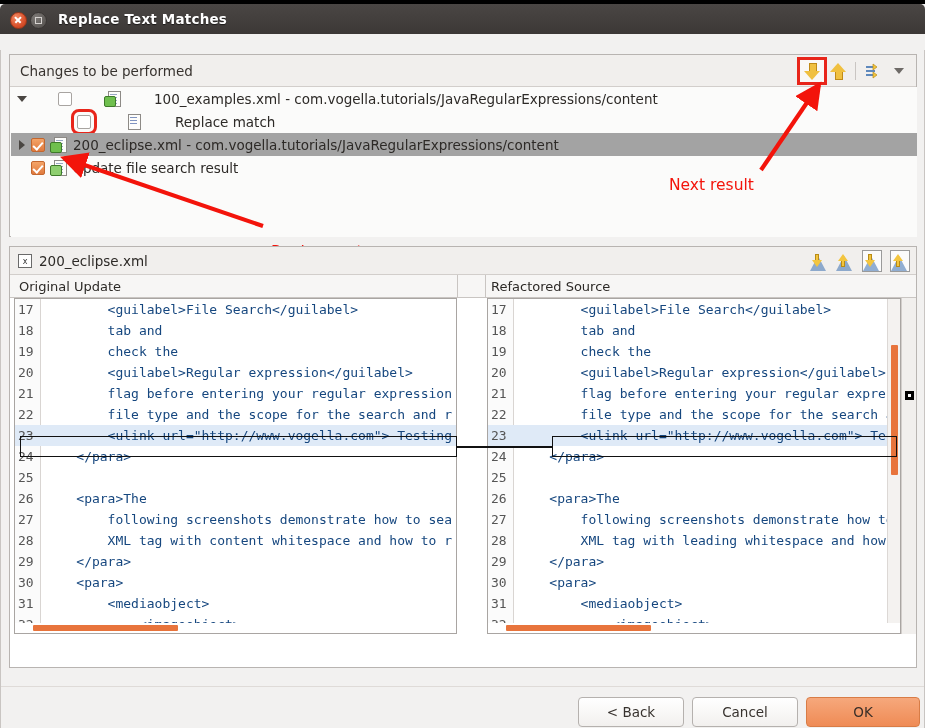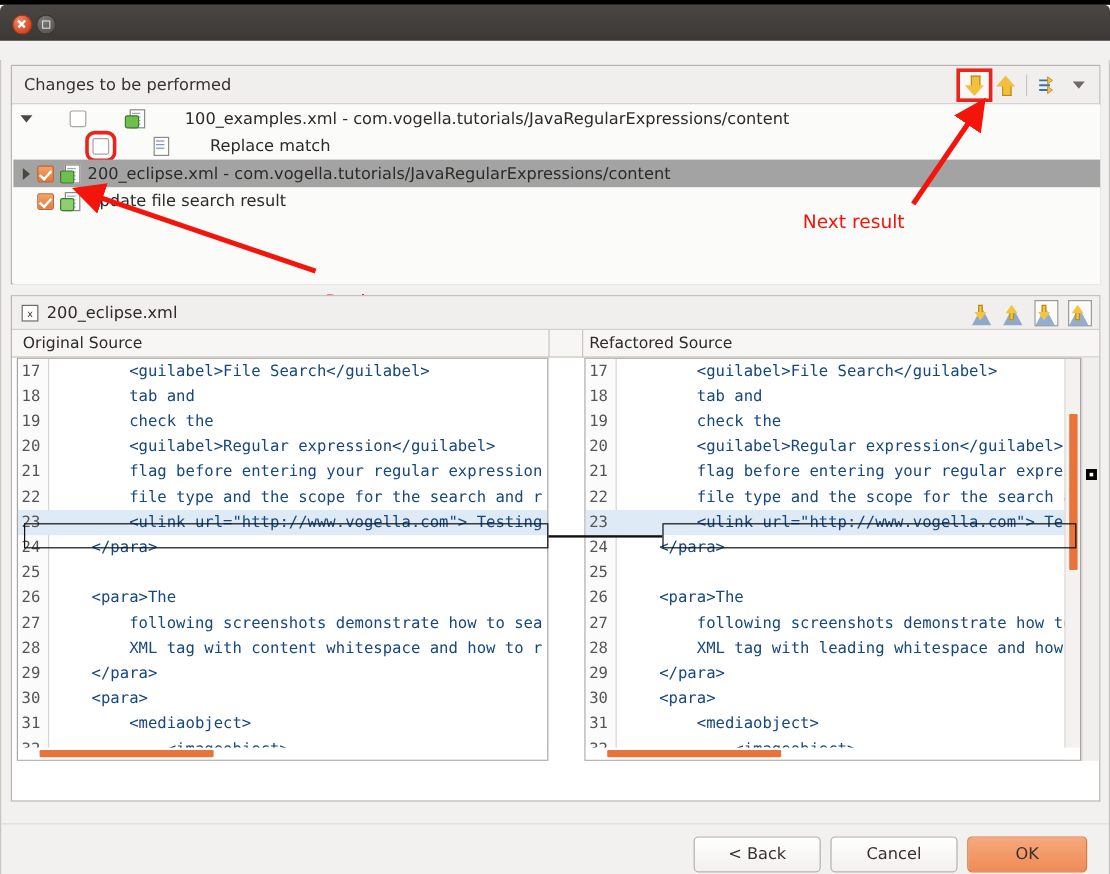--- a/index.html
+++ b/index.html
@@ -524,35 +524,36 @@
     left: 577px; width: 106px;
     background: linear-gradient(to bottom, #ffffff, #f2f0ee);
     border: 1px solid #b5b1ae;
   }
   #btn-cancel {
     left: 691px; width: 106px;
     background: linear-gradient(to bottom, #ffffff, #f2f0ee);
     border: 1px solid #b5b1ae;
   }
   #btn-ok {
-    left: 805px; width: 100px;
+    left: 805px; width: 114px;
     background: linear-gradient(to bottom, #f6a87c, #ef8b55);
     border: 1px solid #d87c46;
     color: #3a2f28;
   }
 </style>
 </head>
 <body>
 
 <div id="window">
 
   <div id="titlebar">
     <div class="tb-strip-top"></div>
     <div class="tb-btn tb-close"></div>
     <div class="tb-btn tb-max"></div>
+    <div id="title-text">Replace Text Matches</div>
   </div>
 
   <div id="body">
 
     <div id="changes-group">
 
       <div id="changes-header">
         <div id="changes-label">Changes to be performed</div>
 
         <div id="changes-toolbar">
@@ -673,21 +674,21 @@
             <div class="tri"></div>
               <div class="ar">
                 <div class="sh"></div>
                 <div class="hd"></div>
               </div>
           </div>
         </div>
       </div>
 
       <div id="col-header">
-        <div class="col-title" id="col-left">Original Source</div>
+        <div class="col-title" id="col-left">Original Update</div>
         <div class="col-title" id="col-right">Refactored Source</div>
       </div>
       <div id="col-divider"></div>
       <div id="col-divider2"></div>
 
       <div class="code-pane" id="pane-left">
         <div class="gutter"></div>
         <div id="left-lines" style="position:absolute;left:0;top:0;right:0;">
             <div class="code-line"><span class="ln">17</span><span class="src">        &lt;guilabel&gt;File Search&lt;/guilabel&gt;</span></div>
             <div class="code-line"><span class="ln">18</span><span class="src">        tab and</span></div>

